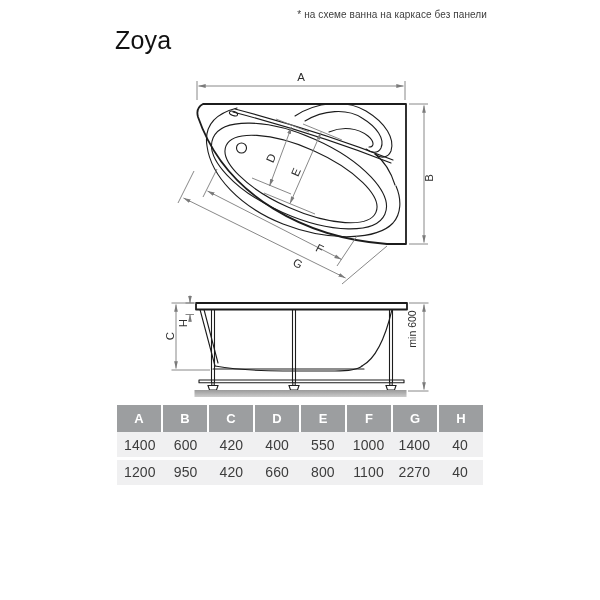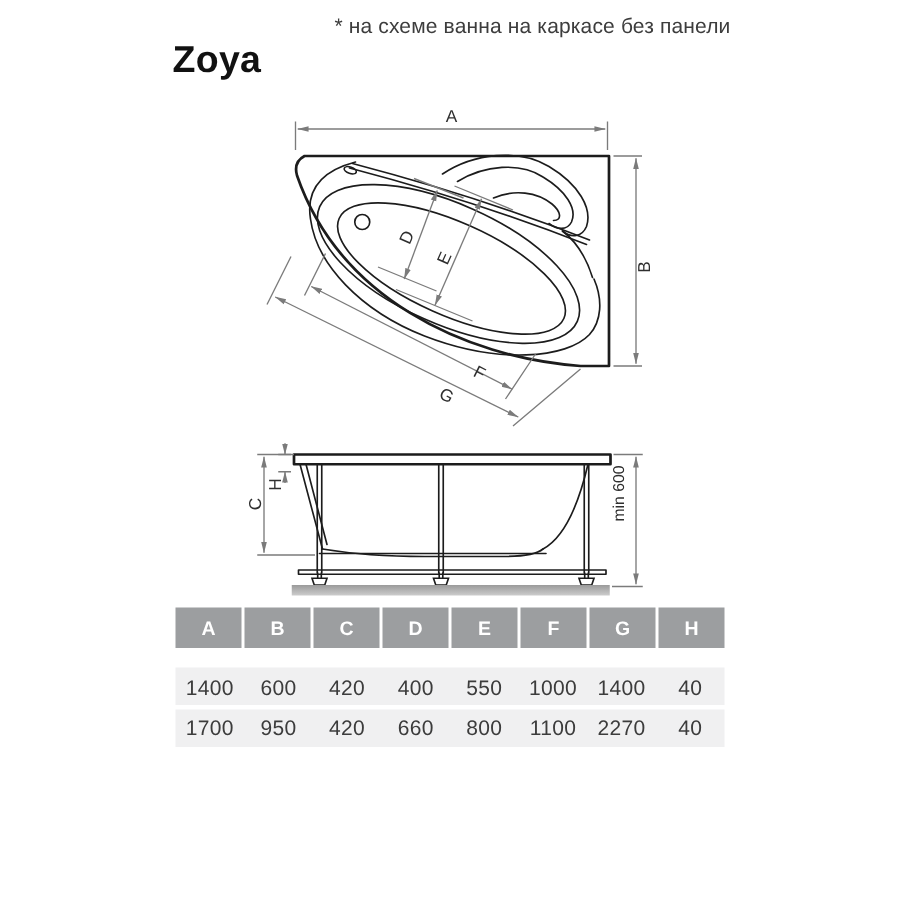--- a/index.html
+++ b/index.html
@@ -10,39 +10,39 @@
     --row-bg:#f0f0f1;
     --cell-text:#3c3c3c;
   }
   html,body{margin:0;padding:0;}
   body{
     width:600px;height:600px;position:relative;background:#ffffff;
     font-family:"Liberation Sans", sans-serif;overflow:hidden;
   }
   .note{
     position:absolute;top:9px;right:113px;
-    font-size:14px;color:#3d3d3d;letter-spacing:0.1px;
+    font-size:10px;color:#3d3d3d;letter-spacing:0.1px;
   }
   .title{
     position:absolute;top:26px;left:115px;
-    font-size:25px;color:#111;font-weight:700;letter-spacing:0.2px;
+    font-size:25px;color:#111;font-weight:400;letter-spacing:0.2px;
   }
   .drawing{position:absolute;top:0;left:0;}
   .ol{stroke:var(--line);fill:none;stroke-width:1.1;stroke-linecap:round;}
   .ol-thick{stroke:var(--line);fill:#ffffff;stroke-width:1.8;stroke-linejoin:round;}
   .dim{stroke:var(--dim);fill:none;stroke-width:0.9;}
   .dimtext{fill:var(--dim-text);font-size:11.5px;font-family:"Liberation Sans",sans-serif;}
   .dimtext-sm{fill:var(--dim-text);font-size:10.5px;font-family:"Liberation Sans",sans-serif;}
   .spec-table{position:absolute;left:117px;top:405px;width:366px;}
   .thead{display:flex;gap:2px;}
   .th{
     flex:1;height:27px;background:var(--header-bg);color:#fff;
     font-size:13px;font-weight:bold;display:flex;align-items:center;justify-content:center;
   }
-  .tbody{margin-top:13px;border-radius:21px;}
+  .tbody{border-radius:21px;}
   .trow{display:flex;background:var(--row-bg);height:25px;margin-bottom:2.5px;}
   .td{
     flex:1;display:flex;align-items:center;justify-content:center;
     font-size:14px;color:var(--cell-text);letter-spacing:0.2px;
   }
 </style>
 </head>
 <body>
 
 <div class="note">* на схеме ванна на каркасе без панели</div>
@@ -175,21 +175,21 @@
       <div class="td">1400</div>
       <div class="td">600</div>
       <div class="td">420</div>
       <div class="td">400</div>
       <div class="td">550</div>
       <div class="td">1000</div>
       <div class="td">1400</div>
       <div class="td">40</div>
     </div>
     <div class="trow">
-      <div class="td">1700</div>
+      <div class="td">1200</div>
       <div class="td">950</div>
       <div class="td">420</div>
       <div class="td">660</div>
       <div class="td">800</div>
       <div class="td">1100</div>
       <div class="td">2270</div>
       <div class="td">40</div>
     </div>
   </div>
 </div>

